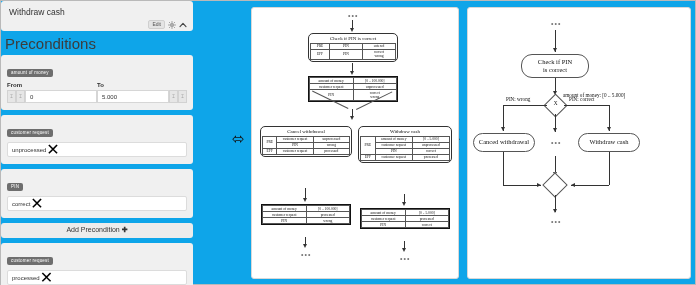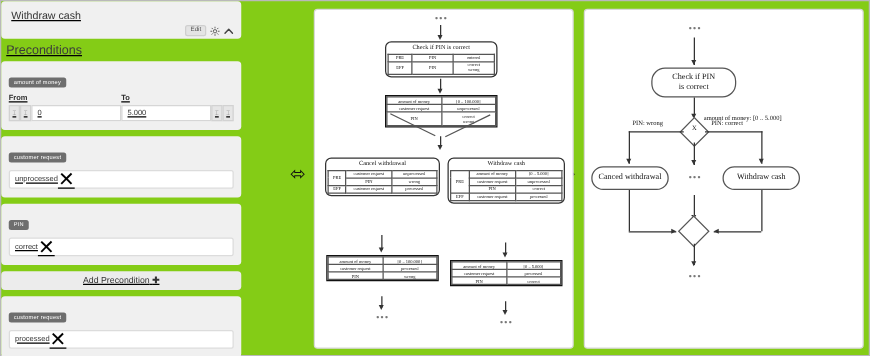--- a/index.html
+++ b/index.html
@@ -1,30 +1,30 @@
 <!DOCTYPE html>
 <html><head>
 <meta charset="utf-8">
 <style>
   html,body{margin:0;padding:0;background:#ffffff;}
   body{width:696px;height:285px;overflow:hidden;font-family:"Liberation Sans",sans-serif;}
-  .page{position:relative;width:696px;height:285px;box-sizing:border-box;border:1px solid #b9b9b9;background:#84cc16;text-decoration:underline;}
+  .page{position:relative;width:696px;height:285px;box-sizing:border-box;border:1px solid #b9b9b9;background:#0ea5e9;}
 
   
   .panel{position:absolute;box-sizing:border-box;background:#ffffff;border:1px solid #d8d8d8;border-radius:3px;}
 
   
   #form-panel{left:42px;top:6px;width:192px;height:272px;border:none;background:transparent;}
   .card{background:#f0f0f0;border-radius:3px;box-sizing:border-box;}
   .form-title{padding:6px 8px 2px 8px;font-size:8.5px;color:#333;}
   .title-row{height:30px;position:relative;}
   .edit-row{position:absolute;right:6px;bottom:2px;display:flex;align-items:center;gap:3px;}
   .edit-btn{font-size:5px;color:#555;background:#e4e4e4;border:1px solid #cfcfcf;border-radius:2px;padding:1px 3px;line-height:1;}
   .ico{width:8px;height:8px;display:inline-block;position:relative;}
-  .section-h{font-size:10px;color:#3c3c3c;padding:4px 0 3px 4px;}
+  .section-h{font-size:15px;color:#3c3c3c;padding:4px 0 3px 4px;}
   .group{background:#f0f0f0;border-radius:3px;padding:5px 6px 7px 6px;margin-bottom:5px;}
   .tag{display:inline-block;background:#6e6e6e;color:#fff;font-size:4.5px;padding:1.5px 4px;border-radius:2px;line-height:1.2;letter-spacing:.2px;}
   .fromto{display:flex;margin-top:4px;}
   .col{width:50%;}
   .col .lbl{font-size:6px;color:#2e2e2e;font-weight:bold;margin-bottom:2px;}
   .numrow{display:flex;align-items:stretch;height:13px;}
   .stepper{width:9px;background:#e6e6e6;border:1px solid #d2d2d2;display:flex;align-items:center;justify-content:center;font-size:5px;color:#777;box-sizing:border-box;}
   .numbox{flex:1;background:#fff;border:1px solid #d6d6d6;font-size:6px;color:#333;display:flex;align-items:center;padding-left:4px;box-sizing:border-box;}
   .chipbox{margin-top:4px;background:#fff;border:1px solid #dcdcdc;border-radius:2px;height:13px;display:flex;align-items:center;padding-left:4px;}
   .chip{font-size:6px;color:#333;}

